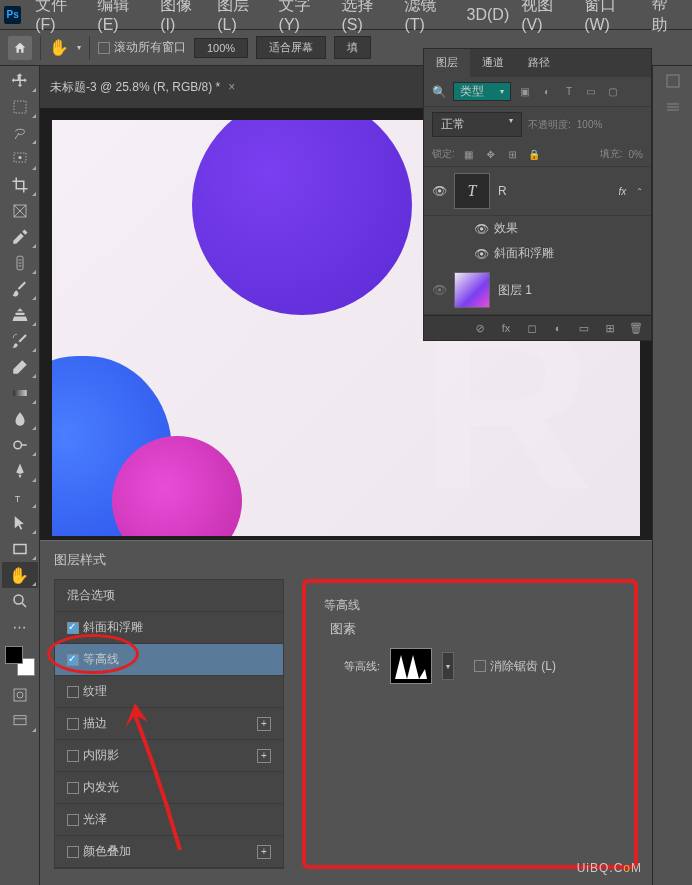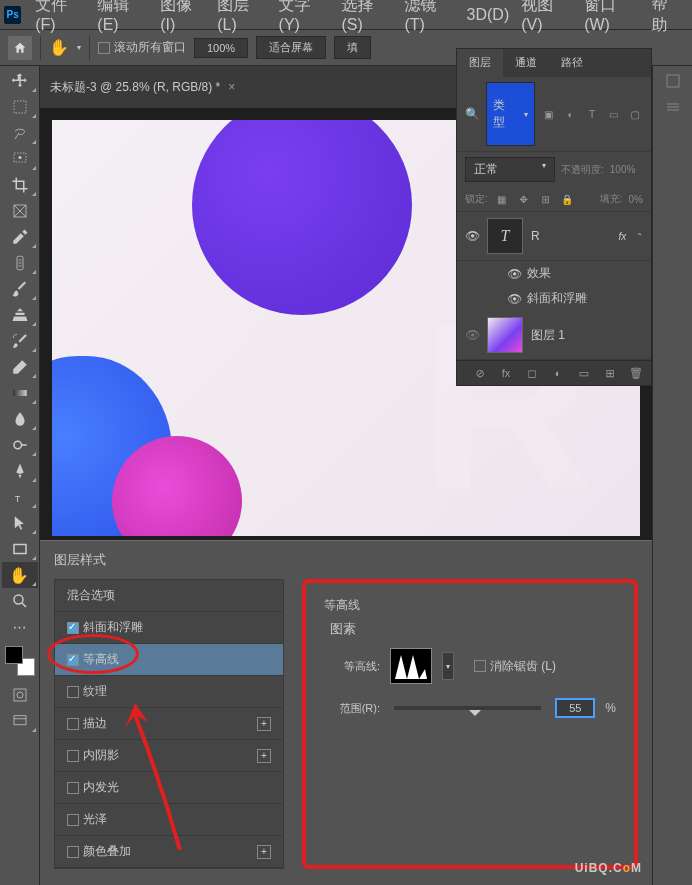--- a/index.html
+++ b/index.html
@@ -48,41 +48,41 @@
 .cp-title{font-size:12px;margin-bottom:6px}
 .cp-sub{font-size:13px;margin-bottom:10px;padding-left:6px}
 .cp-row{display:flex;align-items:center;gap:10px;margin-bottom:14px}
 .cp-label{width:56px;text-align:right;font-size:11px}
 .contour-thumb{width:42px;height:36px;background:#000;border:1px solid #888;display:flex;align-items:center;justify-content:center}
 .contour-thumb svg{width:36px;height:30px}
 .dd-arrow{width:12px;height:28px;background:#3a3a3a;border:1px solid #666;display:flex;align-items:center;justify-content:center;font-size:8px}
 .slider{flex:1;height:4px;background:#3a3a3a;position:relative;margin:0 4px}
 .slider-thumb{position:absolute;width:0;height:0;border:6px solid transparent;border-top-color:#ccc;top:4px;transform:translateX(-50%)}
 .num-box{width:40px;height:20px;background:#3a3a3a;border:2px solid #4a9eff;text-align:center;font-size:11px;line-height:16px}
-.panels{position:absolute;right:40px;top:48px;width:196px;background:#454545;border:1px solid #2a2a2a;z-index:10}
+.panels{position:absolute;right:40px;top:48px;width:229px;background:#454545;border:1px solid #2a2a2a;z-index:10}
 .panel-tabs{display:flex;background:#3a3a3a;height:28px}
 .ptab{padding:6px 12px;font-size:11px;cursor:pointer}
 .ptab.active{background:#454545}
 .panel-row{display:flex;align-items:center;padding:5px 8px;gap:6px;font-size:11px}
 .panel-row.search{border-bottom:1px solid #3a3a3a}
 .search-icon{font-size:12px;color:#999}
-.filter-dd{background:#1d4ed8;border:1px solid #2a2a2a;padding:14px 6px;font-size:10px;display:flex;align-items:center;gap:8px}
+.filter-dd{background:#0f766e;border:1px solid #2a2a2a;padding:0 6px;font-size:10px;display:flex;align-items:center;gap:16px}
 .mini-icon{width:16px;height:14px;display:flex;align-items:center;justify-content:center;color:#999;font-size:10px}
 .blend-dd{background:#3a3a3a;border:1px solid #2a2a2a;padding:3px 8px;width:90px;display:flex;justify-content:space-between;font-size:11px}
 .opacity-lbl{color:#888;font-size:10px}
 .layer-item{display:flex;align-items:center;padding:6px 8px;gap:8px;border-bottom:1px solid #3a3a3a}
 .eye{width:14px;font-size:12px}
 .layer-thumb{width:36px;height:36px;background:#2a2a2a;border:1px solid #666;display:flex;align-items:center;justify-content:center;font-size:16px}
 .layer-thumb.t{font-style:italic;font-family:serif}
 .layer-thumb.img{background:linear-gradient(135deg,#f0e8f0,#7a3ff0 60%,#e84dd8)}
 .fx{margin-left:auto;font-style:italic;font-size:10px}
 .sub-layer{padding:4px 8px 4px 50px;display:flex;align-items:center;gap:6px;font-size:11px}
 .panel-footer{display:flex;justify-content:flex-end;padding:4px 6px;gap:8px;background:#3a3a3a;border-top:1px solid #2a2a2a}
 .pf-icon{width:18px;height:16px;color:#999;font-size:11px;display:flex;align-items:center;justify-content:center}
-.watermark{position:absolute;right:50px;bottom:8px;font-size:18px;font-weight:bold;color:#4aa8e8;letter-spacing:1px}
+.watermark{position:absolute;right:50px;bottom:8px;font-size:18px;font-weight:normal;color:#4aa8e8;letter-spacing:1px}
 .watermark .o{color:#e8a84a}
 </style>
 </head>
 <body>
 
 <div class="menubar">
   <div class="ps-logo">Ps</div>
   <div class="menu-item">文件(F)</div>
   <div class="menu-item">编辑(E)</div>
   <div class="menu-item">图像(I)</div>
@@ -405,28 +405,20 @@
       <div class="cp-row">
         <div class="cp-label">等高线:</div>
         <div class="contour-thumb">
             <svg viewBox="0 0 36 30">
               <path fill="#fff" d="M2 28 L8 4 L14 28 L20 4 L26 28 L32 18 L34 28 Z"></path>
             </svg>
           </div>
         <div class="dd-arrow">▾</div>
         <label style="margin-left:10px"><span class="chk"></span><span>消除锯齿 (L)</span></label>
       </div>
-      <div class="cp-row">
-        <div class="cp-label">范围(R):</div>
-        <div class="slider">
-            <div class="slider-thumb" style="left:55%"></div>
-          </div>
-        <div class="num-box">55</div>
-        <span>%</span>
-      </div>
     </div>
   </div>
 </div>
 
 <svg class="arrow-red" viewBox="0 0 80 150">
     <path fill="none" stroke="#e02020" stroke-width="4" d="M60 150 Q 40 80 15 15"></path>
     <path fill="#e02020" d="M15 15 L5 28 L15 3 L28 22 Z"></path>
   </svg>
 
 <div class="watermark"><span>UiBQ.C</span><span class="o">o</span><span>M</span></div>

